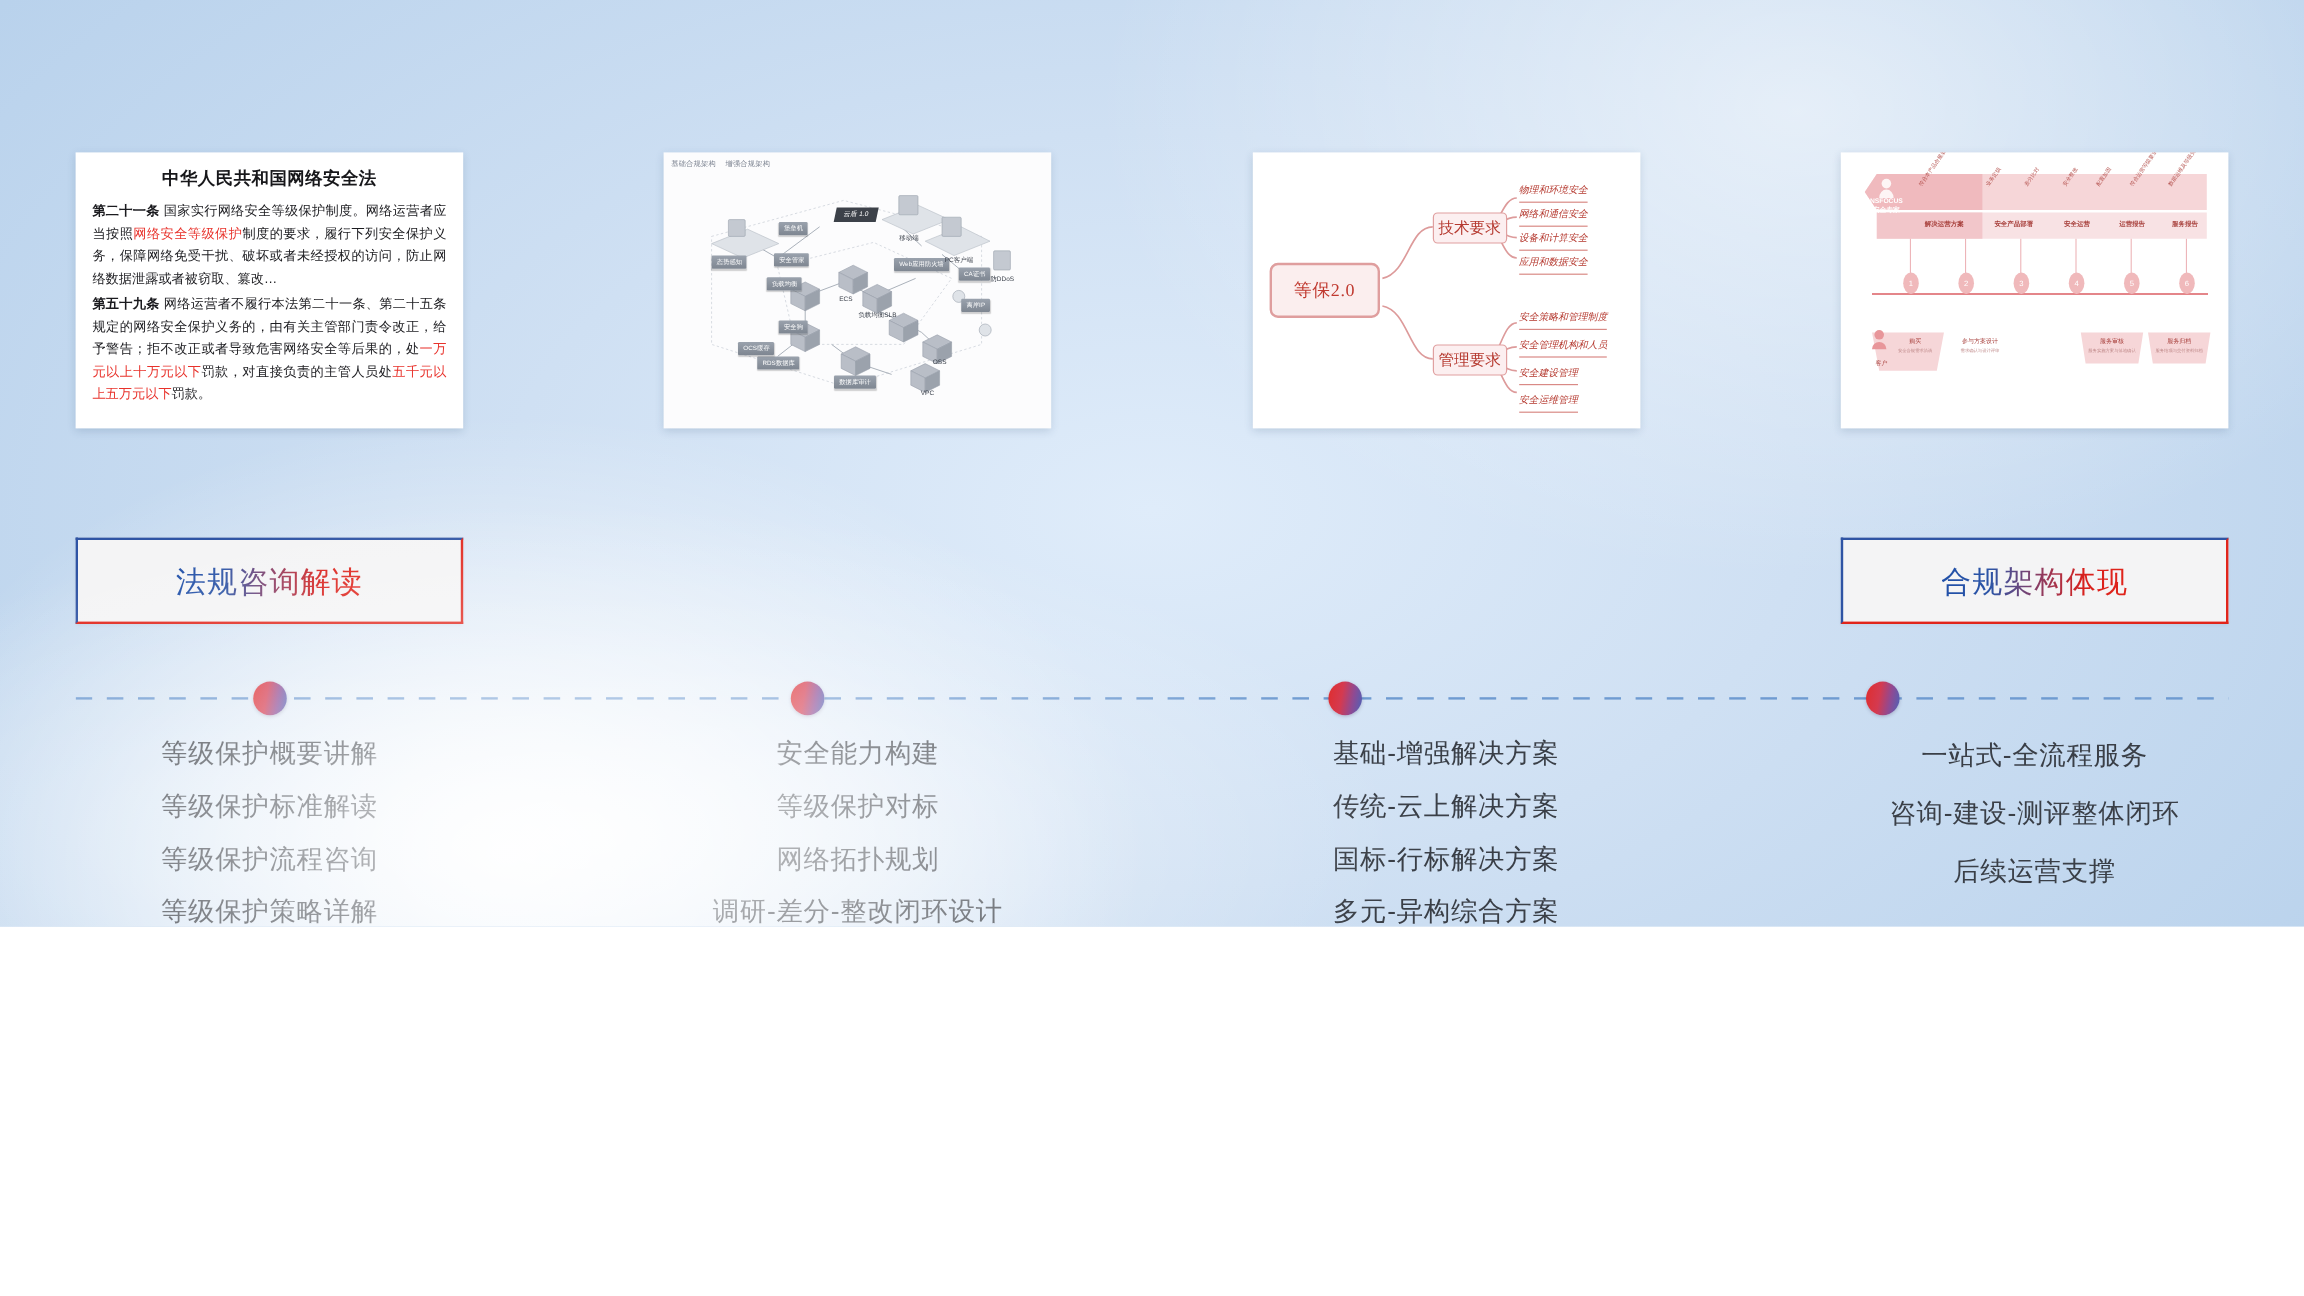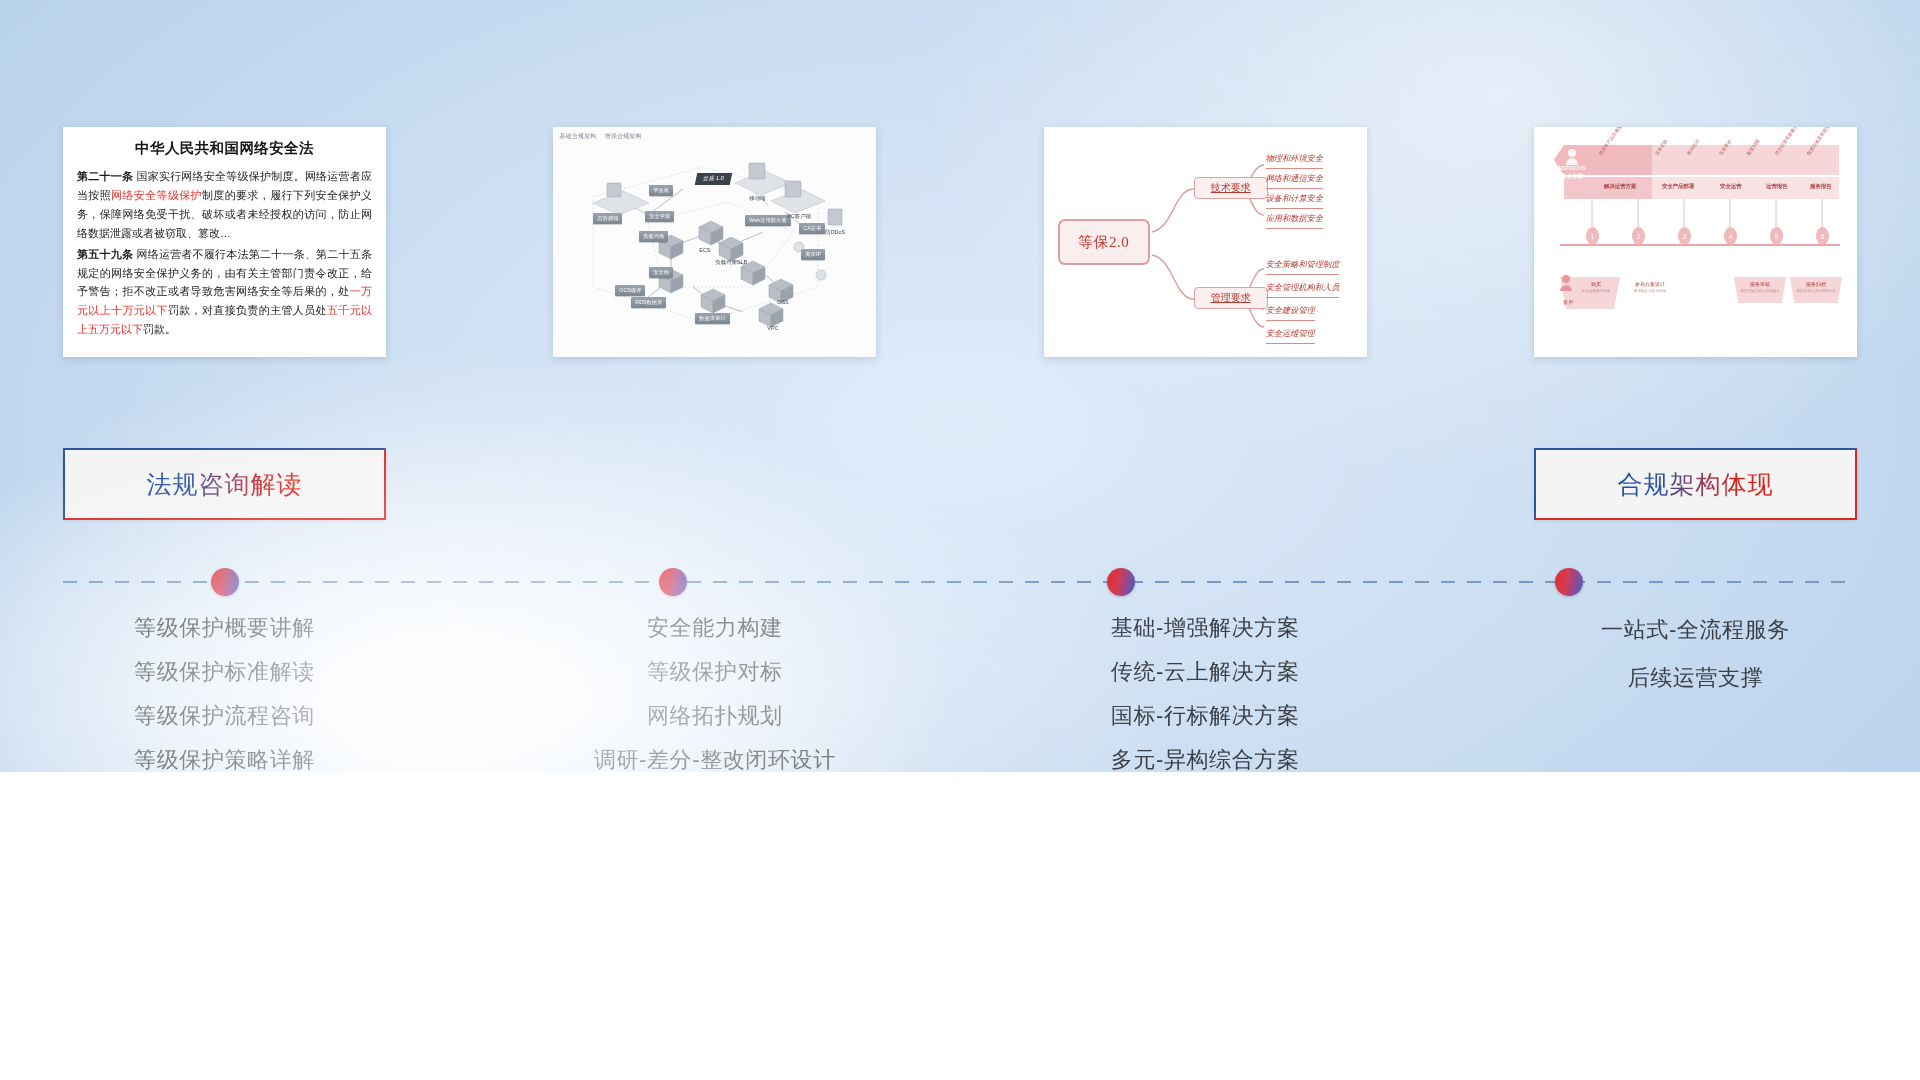--- a/index.html
+++ b/index.html
@@ -122,25 +122,24 @@
     font-size: 15px;
     letter-spacing: .5px;
     font-family: "Liberation Serif", "DejaVu Serif", serif;
   }
   .mm-branch {
     position: absolute;
     border: 1.6px solid #e0a0a0;
     border-radius: 4px;
     background: #fceff0;
     color: #b5392f;
-    font-size: 10px;
-    padding: 3px 16px;
+    font-size: 13px;
+    padding: 3px 4px;
     white-space: nowrap;
     font-family: "Liberation Serif", "DejaVu Serif", serif;
-    text-decoration: underline;
   }
   .mm-leaf {
     position: absolute;
     color: #b5392f;
     font-size: 8.2px;
     white-space: nowrap;
     padding-bottom: 4px;
     border-bottom: 1.4px solid #d98a86;
     font-family: "Liberation Serif", "DejaVu Serif", serif;
     font-style: italic;
@@ -534,17 +533,18 @@
       <div class="list-item">调研-差分-整改闭环设计</div>
     </div>
     <div class="list-col col-3">
       <div class="list-item">基础-增强解决方案</div>
       <div class="list-item">传统-云上解决方案</div>
       <div class="list-item">国标-行标解决方案</div>
       <div class="list-item">多元-异构综合方案</div>
     </div>
     <div class="list-col col-4">
       <div class="list-item">一站式-全流程服务</div>
+      <div class="list-item">咨询-建设-测评整体闭环</div>
       <div class="list-item">后续运营支撑</div>
     </div>
   </div>
 
 </div>
 
 </body></html>

